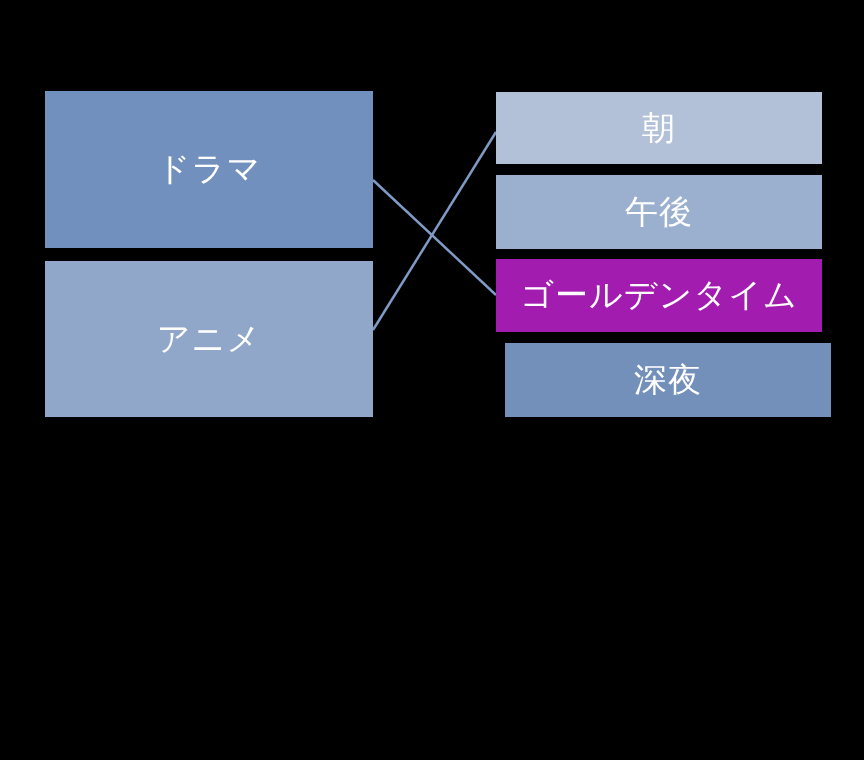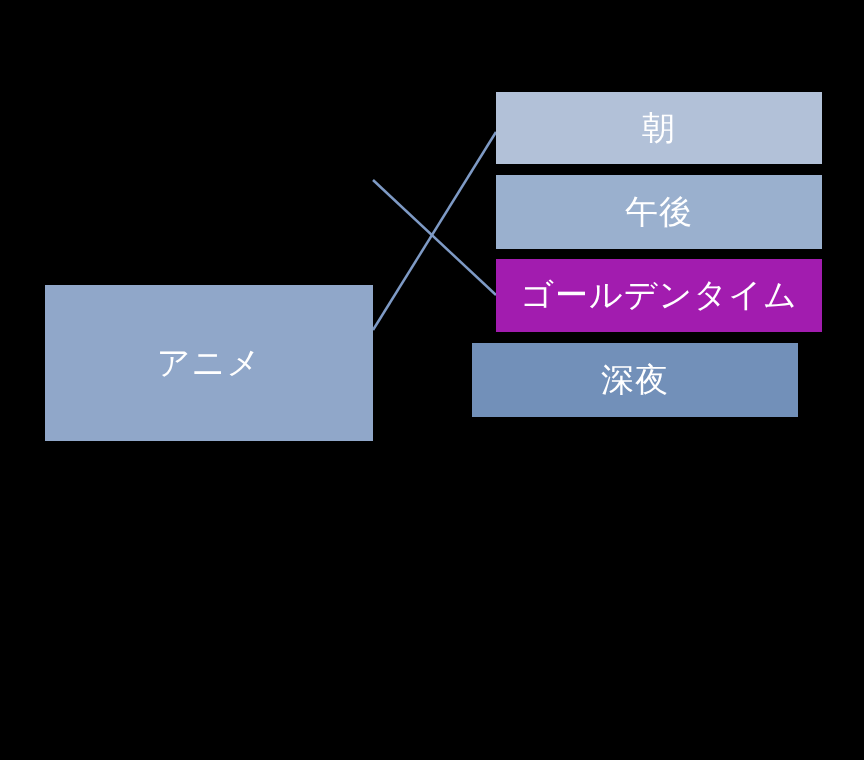--- a/index.html
+++ b/index.html
@@ -20,45 +20,48 @@
     display: flex;
     align-items: center;
     justify-content: center;
     color: #ffffff;
     font-size: 33px;
     letter-spacing: 1px;
     white-space: nowrap;
   }
   
   .left-0 { left: 45px;  top: 91px;  width: 328px; height: 157px; }
-  .left-1 { left: 45px;  top: 261px; width: 328px; height: 156px; margin-top: 24px; }
+  .left-1 { left: 45px;  top: 261px; width: 328px; height: 156px; }
   
   .right-0 { left: 496px; top: 92px;  width: 326px; height: 72px; }
   .right-1 { left: 496px; top: 175px; width: 326px; height: 74px; }
   .right-2 { left: 496px; top: 259px; width: 326px; height: 73px; }
-  .right-3 { left: 472px; top: 343px; width: 326px; height: 74px; }
+  .right-3 { left: 505px; top: 343px; width: 326px; height: 74px; }
   .connectors {
     position: absolute;
     left: 0;
     top: 0;
     width: 864px;
     height: 760px;
     pointer-events: none;
   }
 </style>
 </head>
 <body>
 
 <div class="canvas">
 
   <svg class="connectors" viewBox="0 0 864 760" xmlns="http://www.w3.org/2000/svg">
     <line x1="373" y1="180" x2="496" y2="295" stroke-width="2.5" stroke="#7e9ac5"></line>
     <line x1="373" y1="330" x2="496" y2="132" stroke-width="2.5" stroke="#7e9ac5"></line>
   </svg>
 
+  <div class="node left-0" style="background-color: rgb(113, 144, 189);">
+    <span>ドラマ</span>
+  </div>
 
   <div class="node left-1" style="background-color: rgb(144, 167, 201);">
     <span>アニメ</span>
   </div>
 
   <div class="node right-0" style="background-color: rgb(178, 193, 216);">
     <span>朝</span>
   </div>
 
   <div class="node right-1" style="background-color: rgb(154, 176, 206);">

